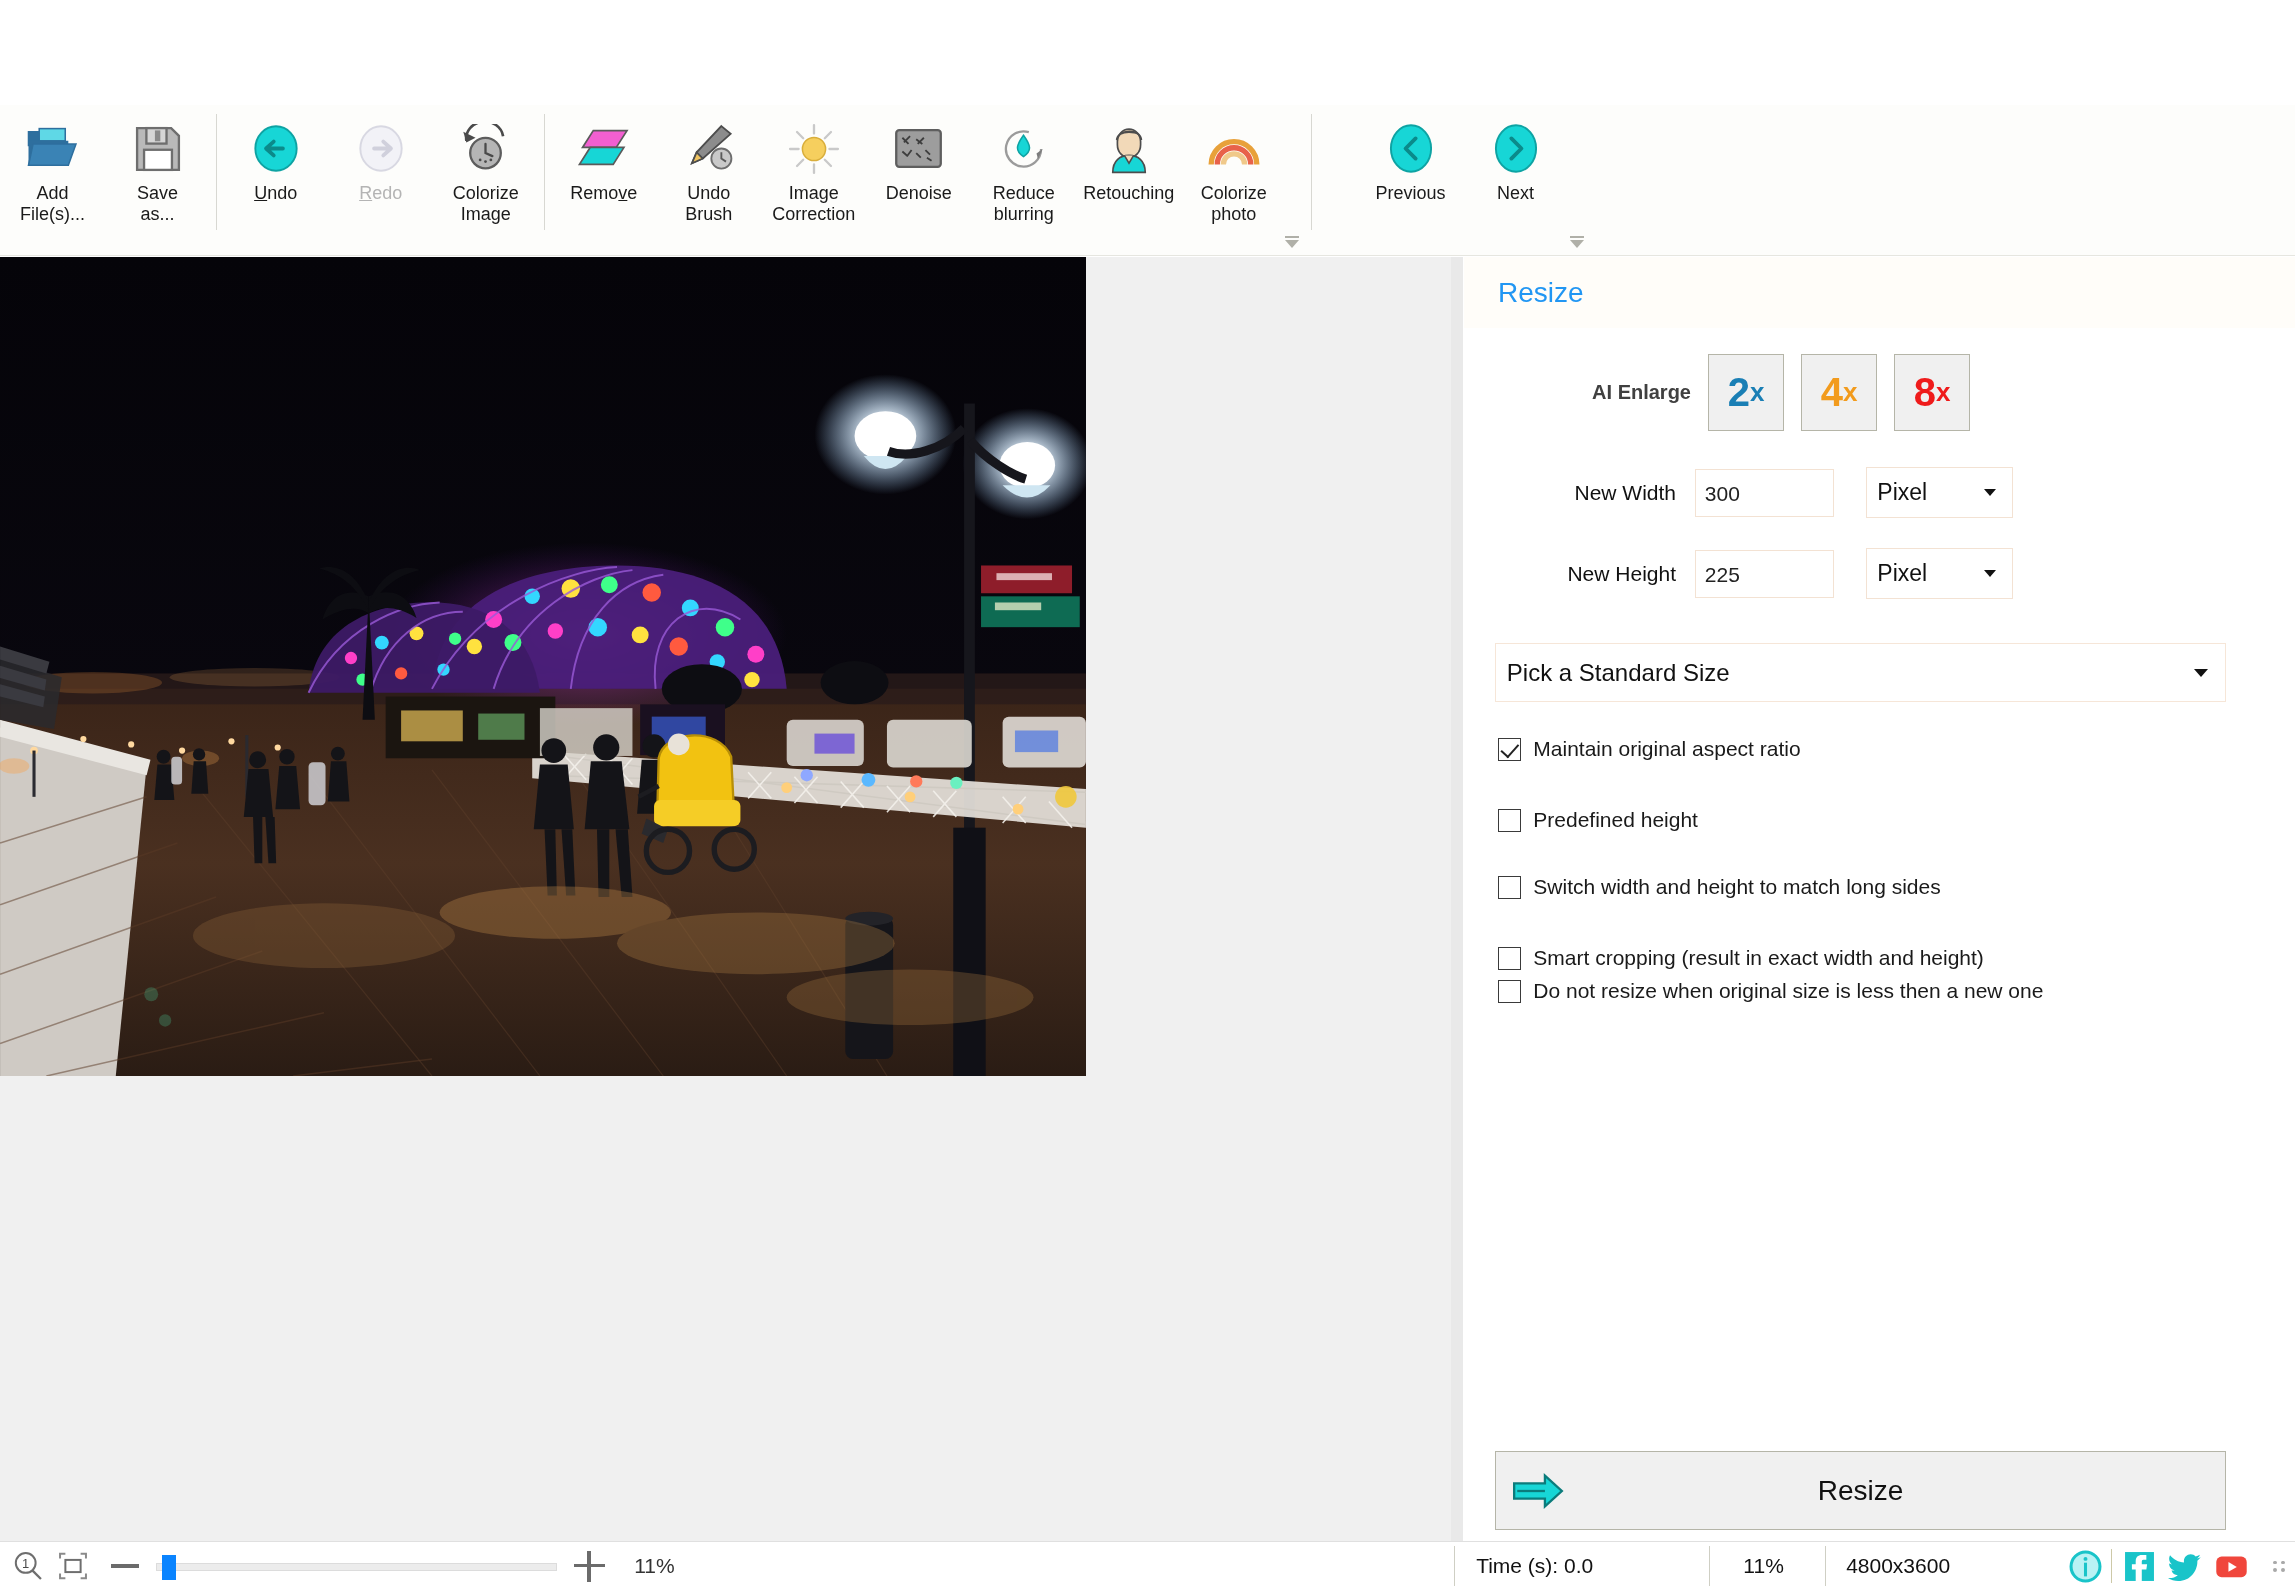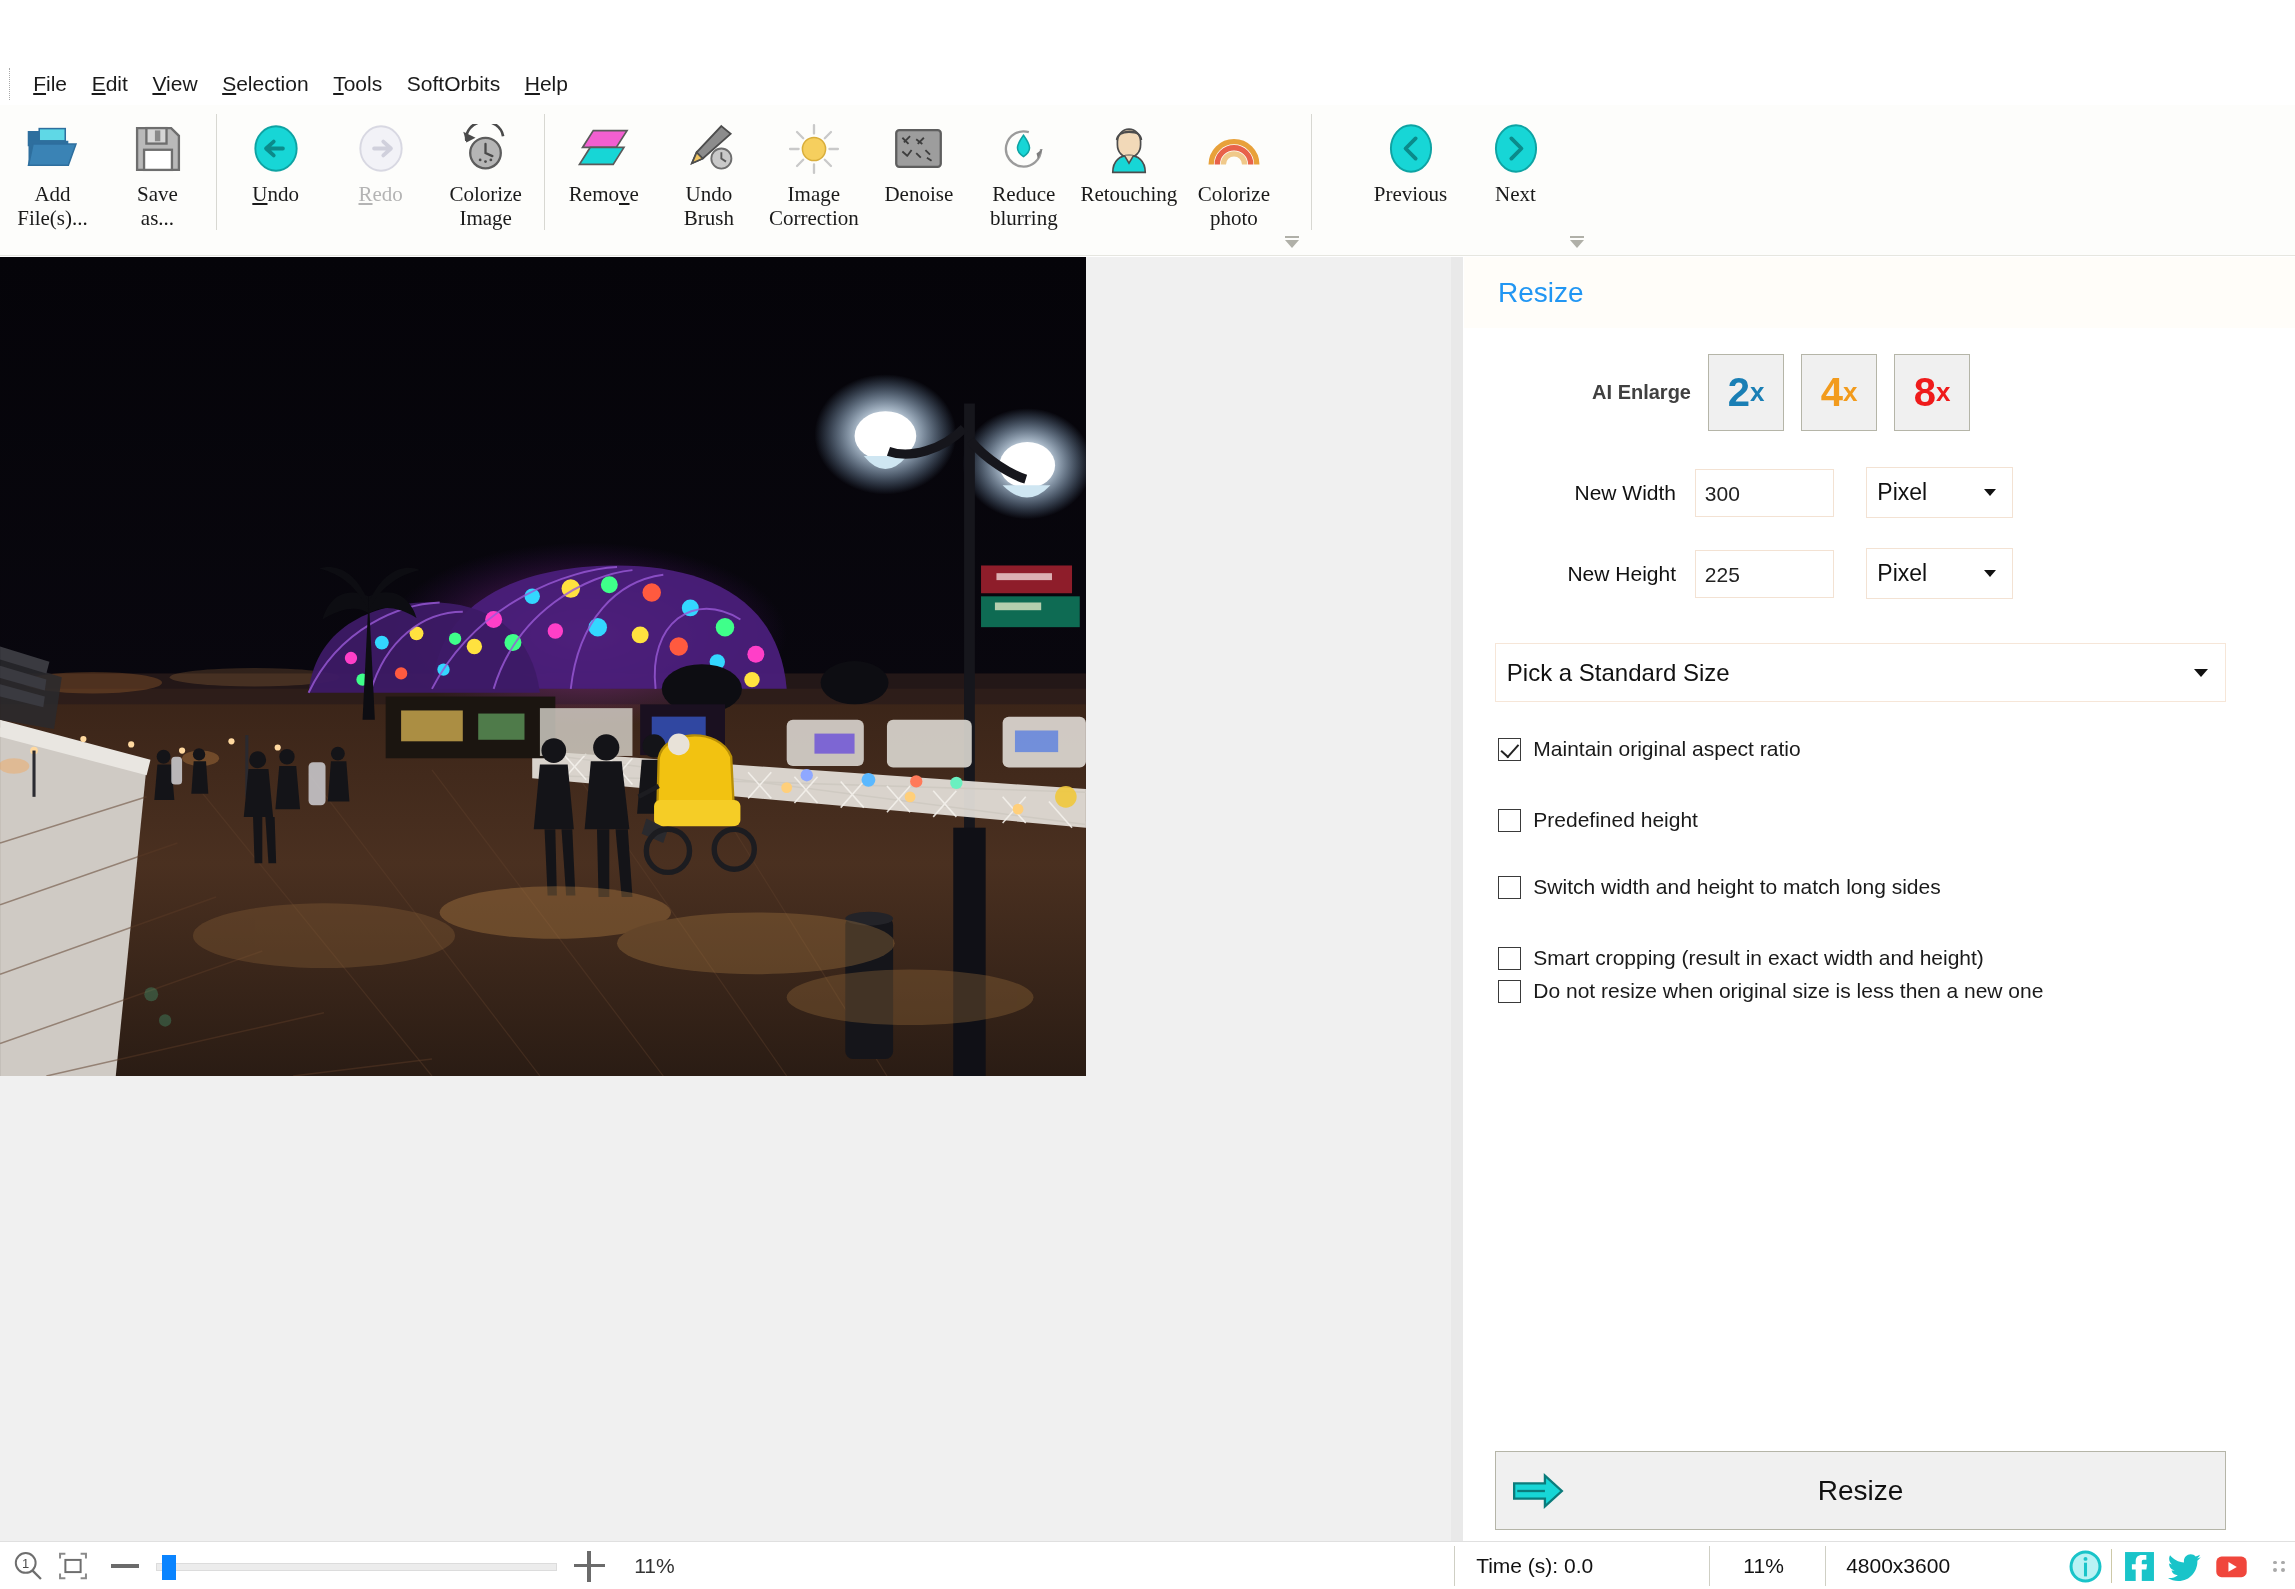--- a/index.html
+++ b/index.html
@@ -50,23 +50,22 @@
     border-bottom: 0.8px solid #e6e6e0;
   }
   .tb-group { display: flex; align-items: flex-start; height: 148px; position: relative; padding-top: 4.6px;}
   .tb-sep { width: 0.8px; height: 116px; background: #d8d8d2; margin: 9.3px 6.2px 0 6.2px; }
   .tb-btn {
     width: 105px; min-height: 131px; display: flex; flex-direction: column;
     align-items: center; padding-top: 9.3px; cursor: default;
   }
   .tb-icon { width: 60px; height: 60px; display: flex; align-items: center; justify-content: center; }
   .tb-label {
-    font-size: 21px; color: #1a1a1a; text-align: center; line-height: 1.12; margin-top: 4.6px;
+    font-size: 18px; color: #1a1a1a; text-align: center; line-height: 1.12; margin-top: 4.6px;
     white-space: pre-line;
-    font-family: Liberation Serif, serif;
   }
   .tb-label.disabled { color: #b4b4b4; }
   .tb-overflow {
     position: absolute; right: 3.1px; bottom: 4.6px; width: 20px; height: 23px;
     display: flex; flex-direction: column; align-items: center; justify-content: flex-end;
   }
   .tb-overflow .bar { width: 14px; height: 2.3px; background: #b0b0a8; margin-bottom: 2.3px; }
   .tb-overflow .tri {
     width: 0; height: 0; border-left: 7px solid transparent; border-right: 7px solid transparent;
     border-top: 8.5px solid #b0b0a8;
@@ -201,30 +200,20 @@
   .social-ic { width: 35px; height: 35px; margin-left: 10.8px; }
   .grip-dots { width: 20px; height: 20px; margin-left: 20px; margin-right: 6.2px; position: relative; }
   .grip-dots i { position: absolute; width: 3.9px; height: 3.9px; background: #a9a9a9; border-radius: 50%; }
 </style>
 </head>
 <body>
 
 <div id="app">
 
 
-  <div class="menubar">
-    <div class="menu-grip"></div>
-    <div class="menu-item"><u>F</u><span>ile</span></div>
-    <div class="menu-item"><u>E</u>dit</div>
-    <div class="menu-item"><u>V</u>iew</div>
-    <div class="menu-item"><u>S</u>election</div>
-    <div class="menu-item"><u>T</u>ools</div>
-    <div class="menu-item">SoftOrbits</div>
-    <div class="menu-item"><u>H</u>elp</div>
-  </div>
 
   <div class="toolbar">
 
     <div class="tb-group">
       <div class="tb-btn">
         <div class="tb-icon">
           <svg width="56" height="49" viewBox="0 0 72 64">
             <path d="M4 10 h24 l6 8 h12 v10 H4 Z" fill="#2e6f9e" stroke="#2e6f9e" stroke-width="2"></path>
             <rect x="18" y="6" width="34" height="16" fill="#5fd8e6" stroke="#2e6f9e" stroke-width="2"></rect>
             <path d="M4 22 h52 v32 H4 Z" fill="#2e6f9e"></path>

